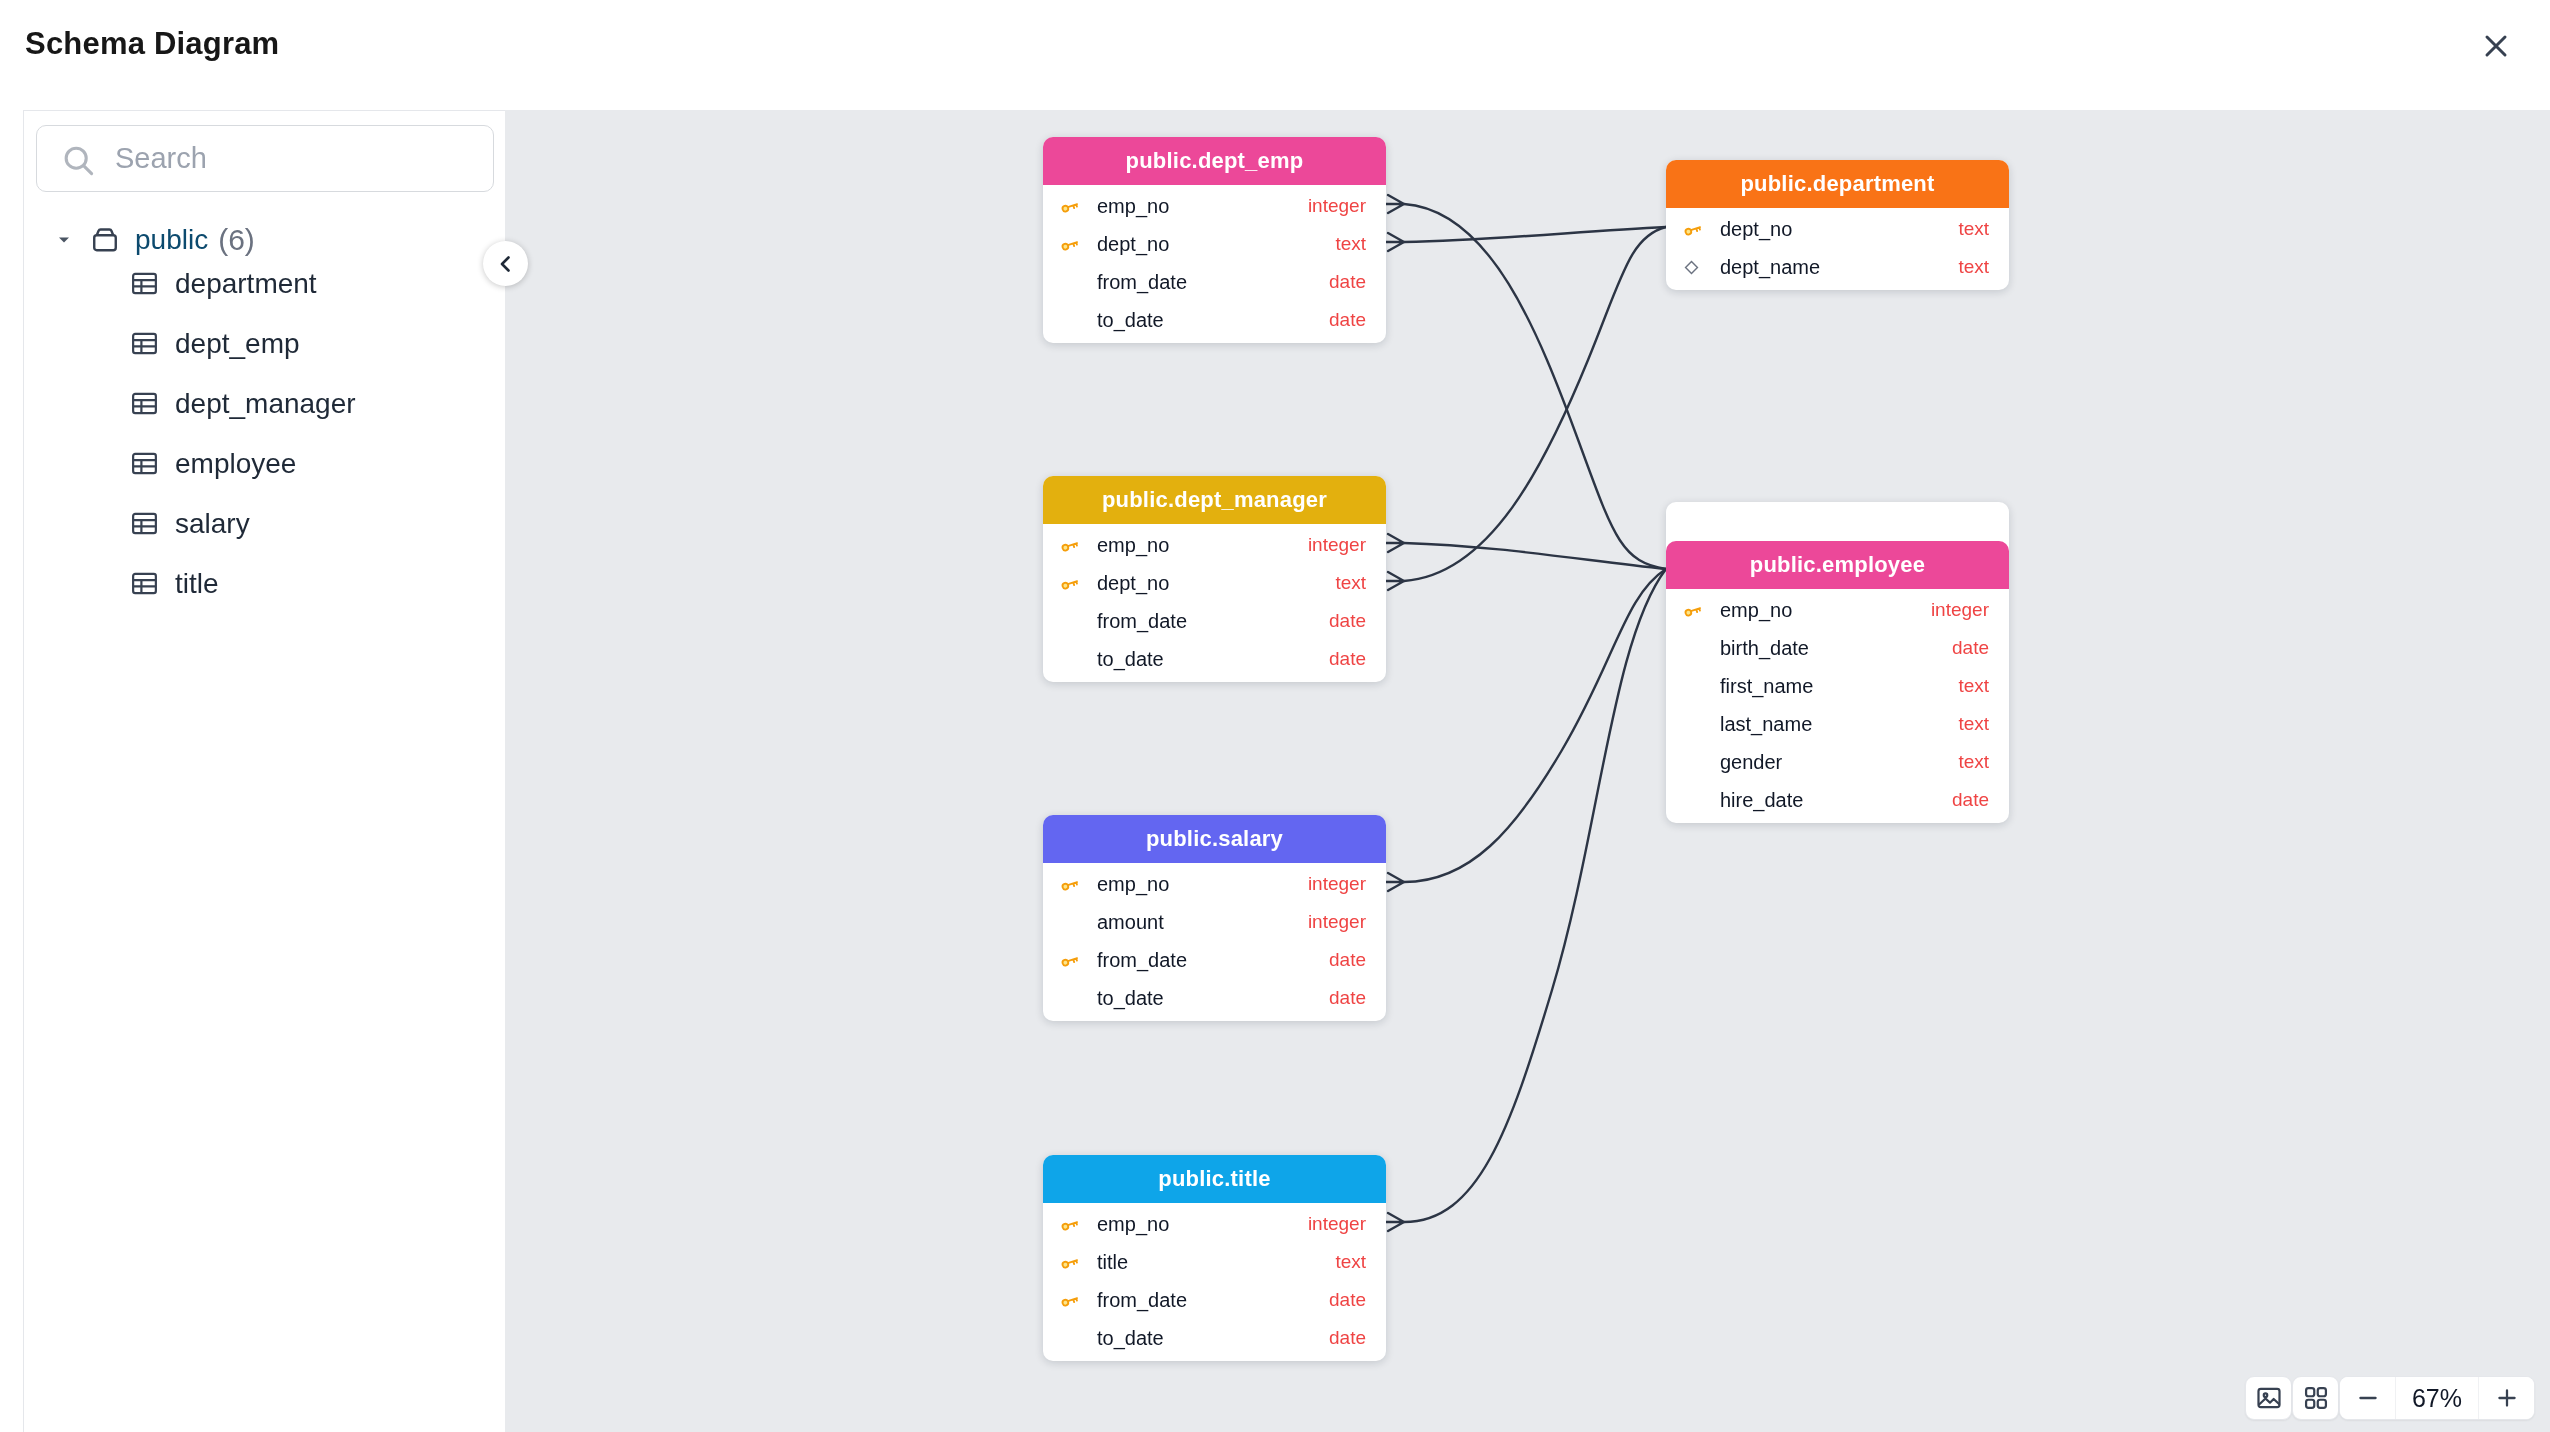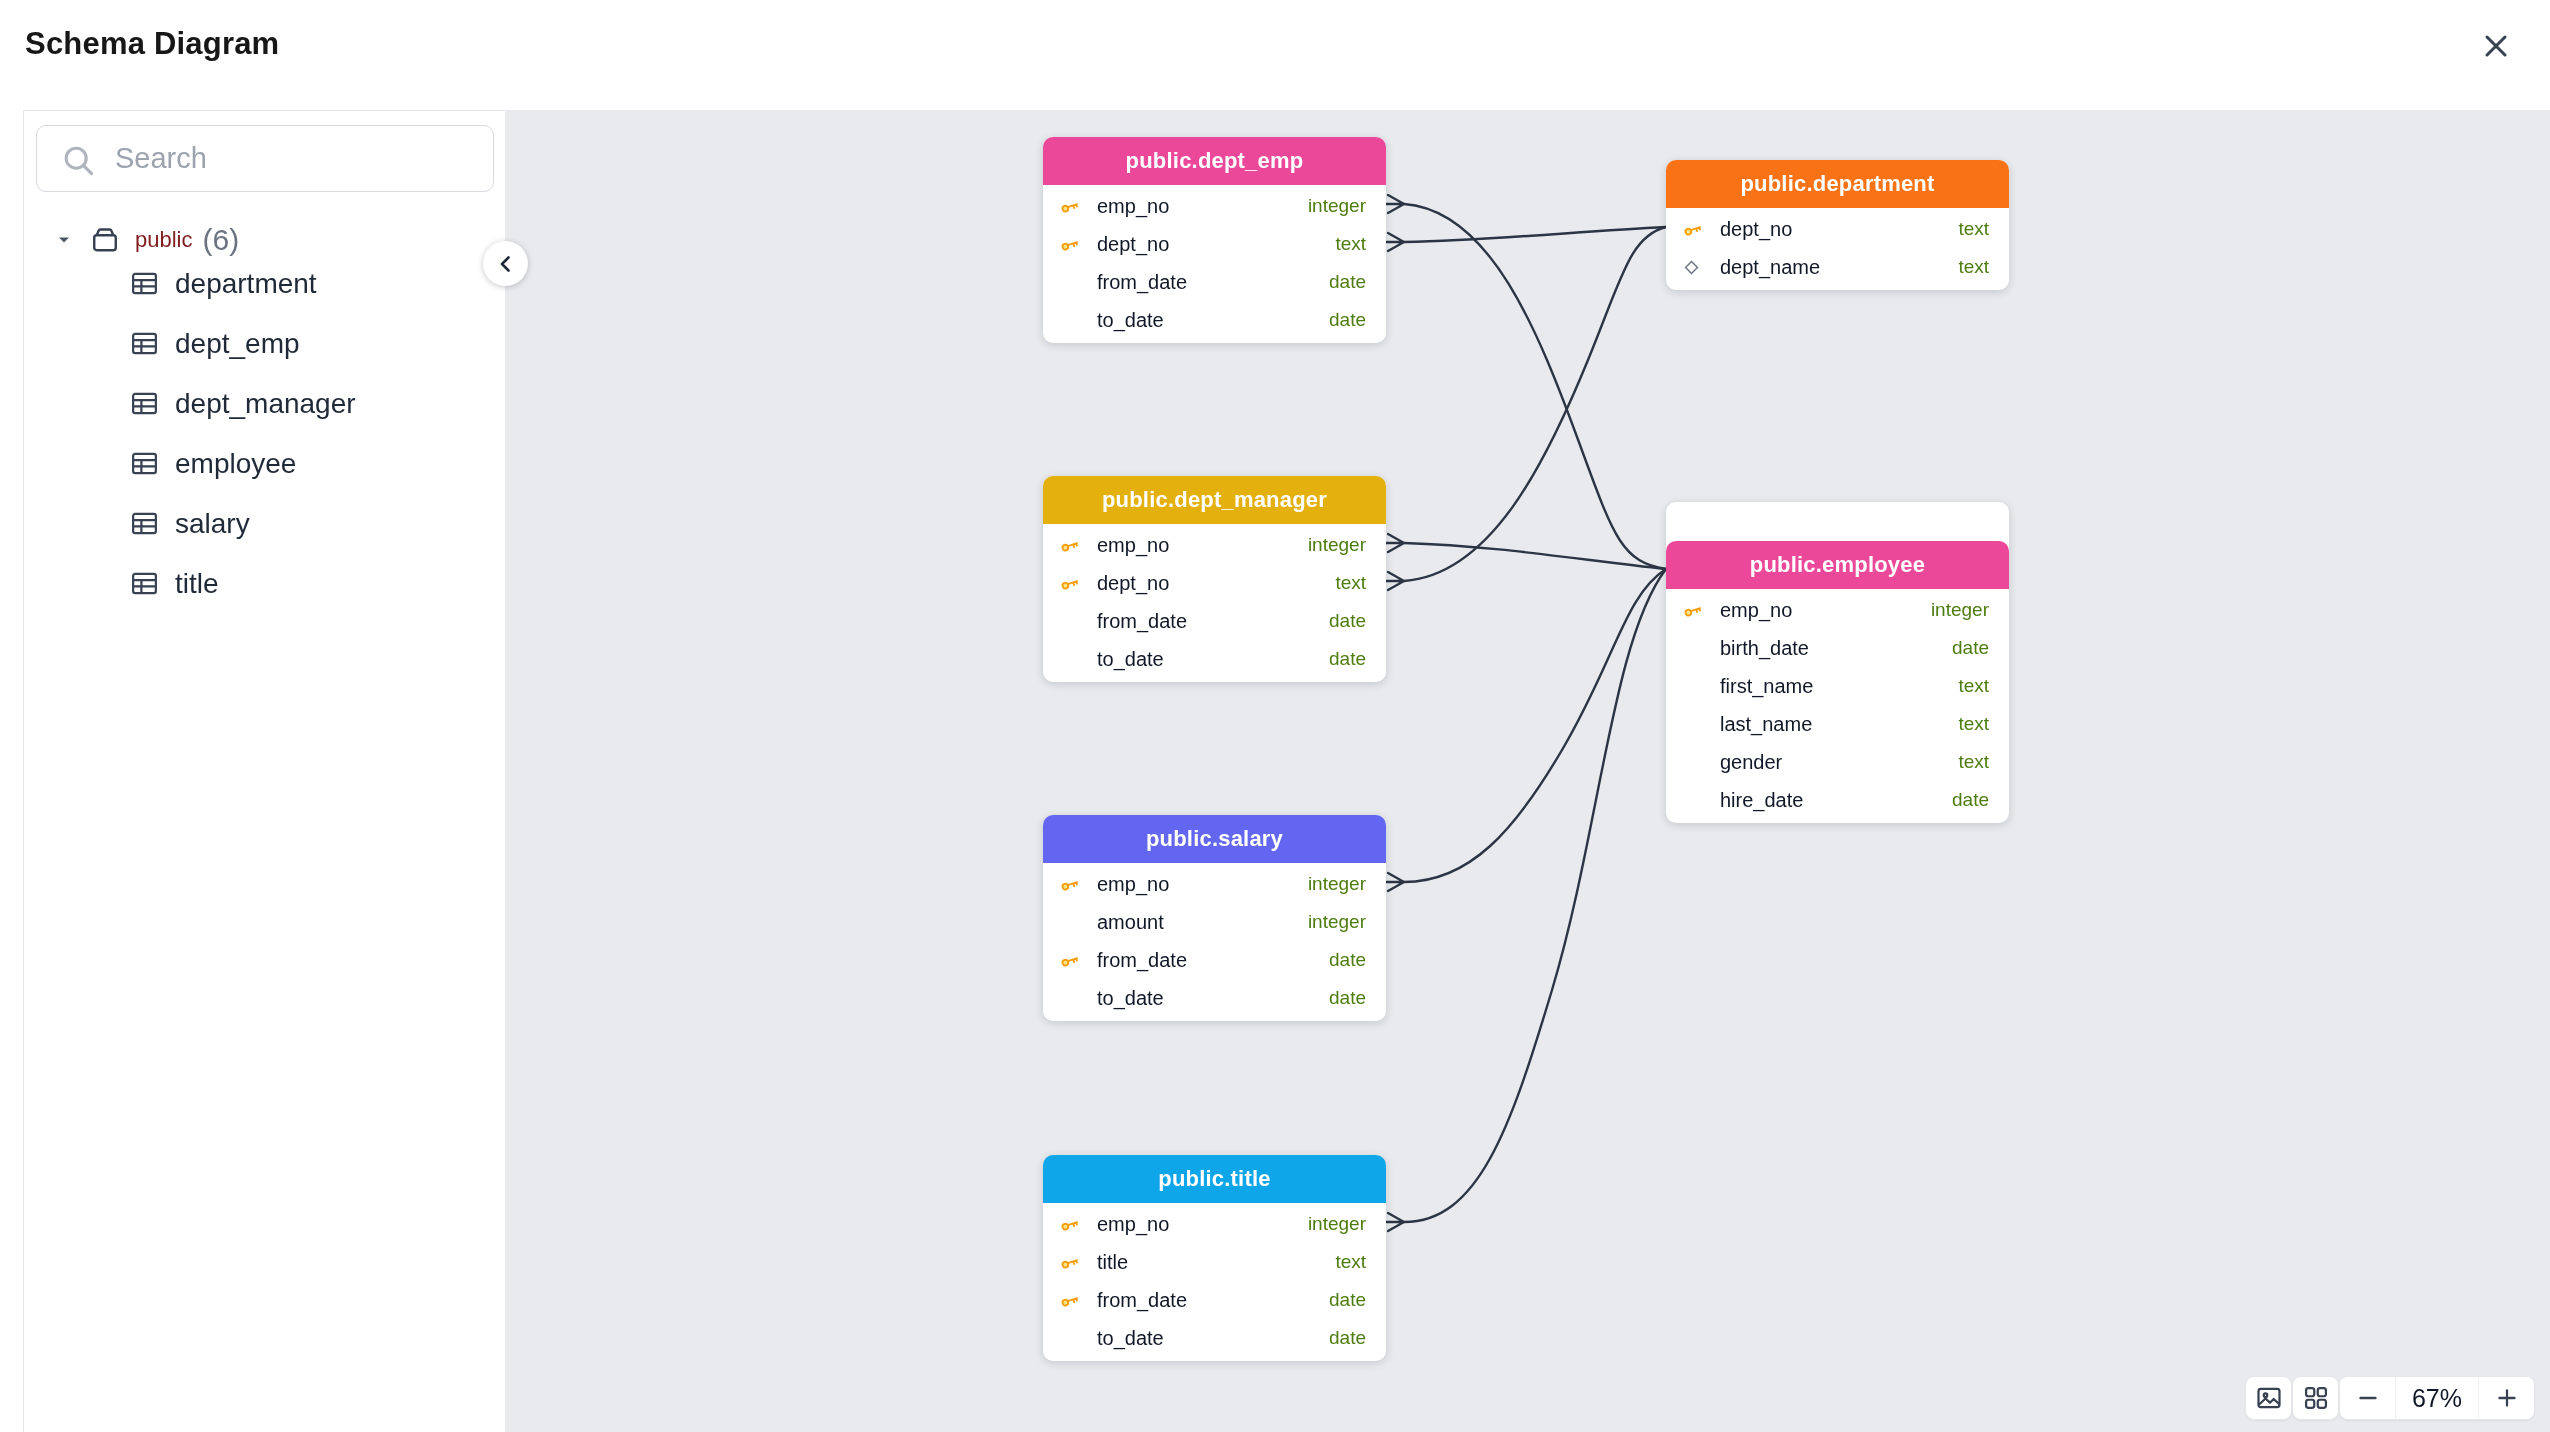--- a/index.html
+++ b/index.html
@@ -25,21 +25,21 @@
     width:458px; height:67px; border:1.5px solid #d7dade; border-radius:10px;
     padding: 0 20px 0 78px; font-size:29px; color:#111827; outline:none;
     font-family:"Liberation Sans","DejaVu Sans",sans-serif; background:#fff;
   }
   .search-input::placeholder { color:#9ca3af; }
   .search-icon { position:absolute; left:24px; top:17px; }
   .tree { margin-top:20px; }
   .tree-schema-row { display:flex; align-items:center; height:56px; padding-left:30px; cursor:pointer; }
   .caret { margin-right:14px; display:flex; }
   .schema-icon { margin-right:13px; display:flex; }
-  .schema-label { font-size:22px; color:#7f1d1d; }
+  .schema-label { font-size:28px; color:#0c4a6e; }
   .schema-count { font-size:30px; color:#6b7280; margin-left:10px; }
   .tree-item { display:flex; align-items:flex-start; height:60px; padding-left:105px; cursor:pointer; }
   .tree-item .t-icon { margin-right:15px; display:flex; }
   .tree-item .t-label { font-size:28px; color:#1f2937; }
   
   .collapse-btn {
     position:absolute; left:483px; top:241px; width:45px; height:45px; border-radius:50%;
     background:#fff; box-shadow:0 1px 6px rgba(0,0,0,.22); border:none;
     display:flex; align-items:center; justify-content:center; cursor:pointer; z-index:9;
   }
@@ -57,21 +57,21 @@
     display:flex; align-items:center; justify-content:center; cursor:grab; letter-spacing:.2px;
   }
   .node-body { padding:2px 0 4px 0; }
   .row { display:flex; align-items:center; height:38px; padding:0 20px 0 16px; cursor:default; }
   .icon-slot { width:38px; display:flex; align-items:center; }
   .icon-slot svg { display:none; }
   .icon-slot[data-icon="key"] svg[data-kind="key"] { display:block; }
   .icon-slot[data-icon="diamond"] svg[data-kind="diamond"] { display:block; }
   .col-name { font-size:20px; color:#111827; font-weight:500; }
   .row-spacer { flex:1; }
-  .col-type { font-size:19px; color:#4d7c0f; }
+  .col-type { font-size:19px; color:#ef4444; }
   
   .pos-dept-emp      { left:538px;  top:27px;  }
   .pos-department    { left:1161px; top:50px;  }
   .pos-dept-manager  { left:538px;  top:366px; }
   .pos-employee      { left:1161px; top:392px; }
   .pos-salary        { left:538px;  top:705px; }
   .pos-title         { left:538px;  top:1045px;}
   
   .controls { position:absolute; right:15px; bottom:12px; display:flex; align-items:flex-end; z-index:6; }
   .ctl-btn {

